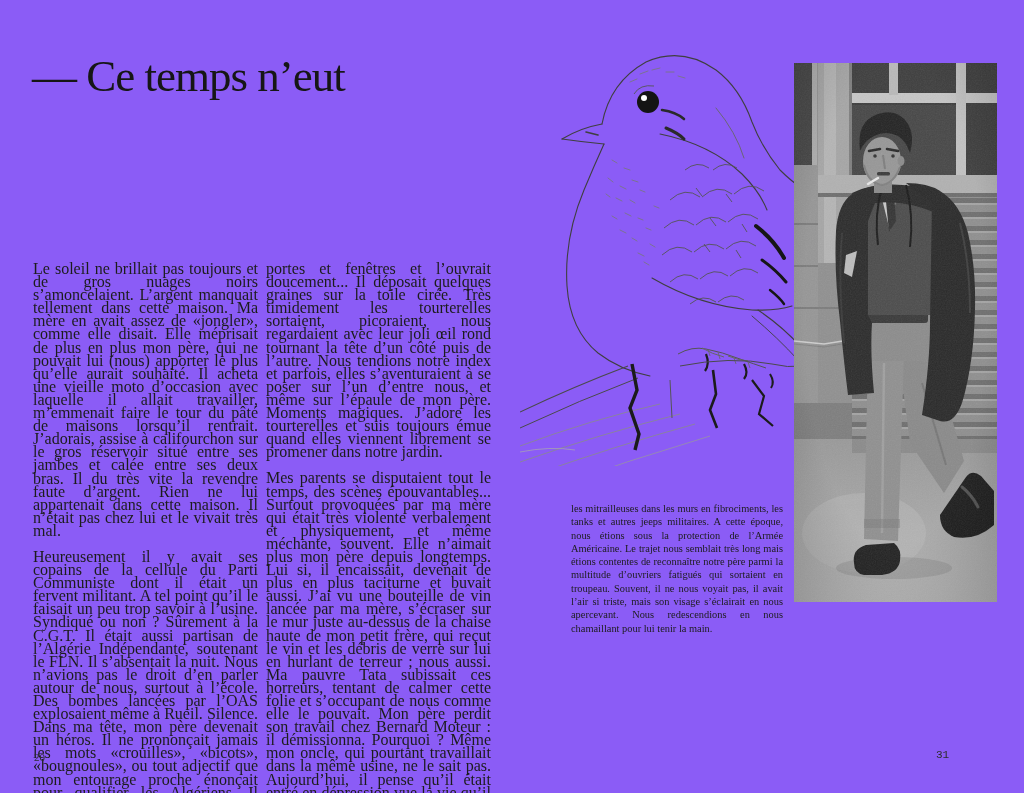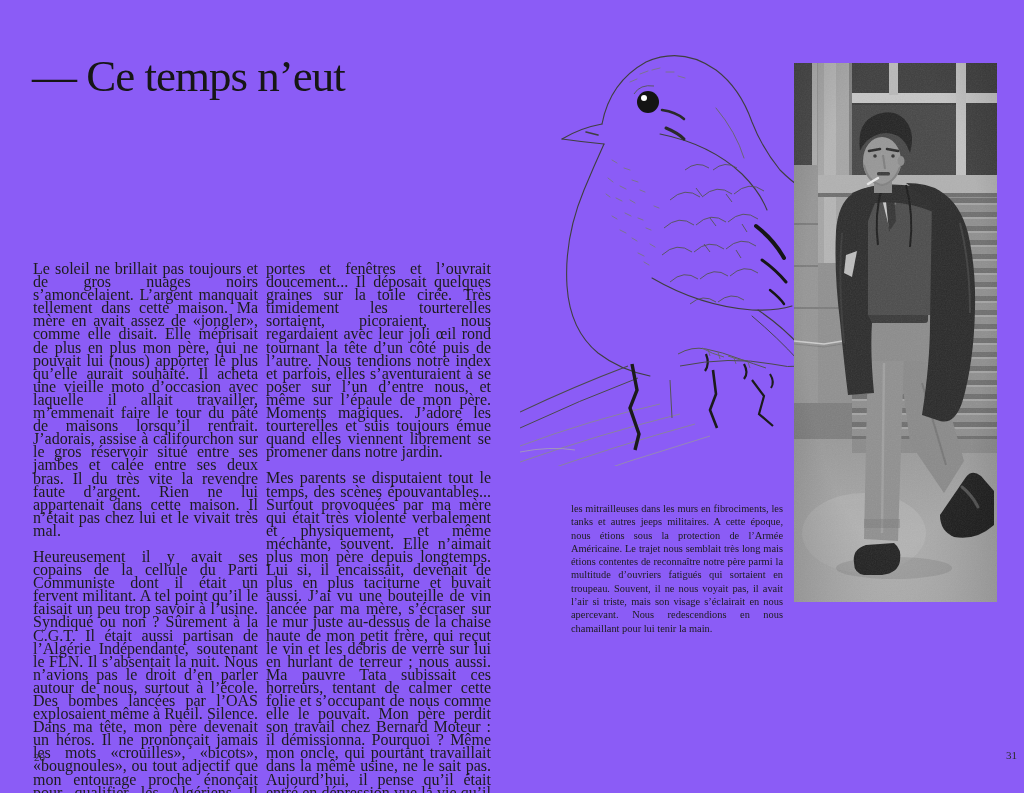--- a/index.html
+++ b/index.html
@@ -25,21 +25,21 @@
   }
   .col p + p{margin-top:13px;}
   
   .right-text{
     position:absolute;left:571px;top:470px;width:212px;
     font-size:10.4px;line-height:13.3px;text-align:justify;
     hyphens:auto;margin-top:32px;-webkit-hyphens:auto;
   }
   .pagenum{position:absolute;font-size:11px;color:#2c2c2c;}
   #pn-left{left:34px;top:751px;}
-  #pn-right{left:1006px;top:749px;}
+  #pn-right{left:936px;top:749px;font-family:Liberation Mono, monospace;}
   #dove{position:absolute;left:520px;top:48px;width:282px;height:418px;z-index:1;}
   #photo{position:absolute;left:794px;top:63px;width:203px;height:539px;z-index:2;}
 </style>
 </head>
 <body>
 
 <div id="spread">
 
   <h1 class="title">
     <span>— Ce temps n’eut</span><br>

